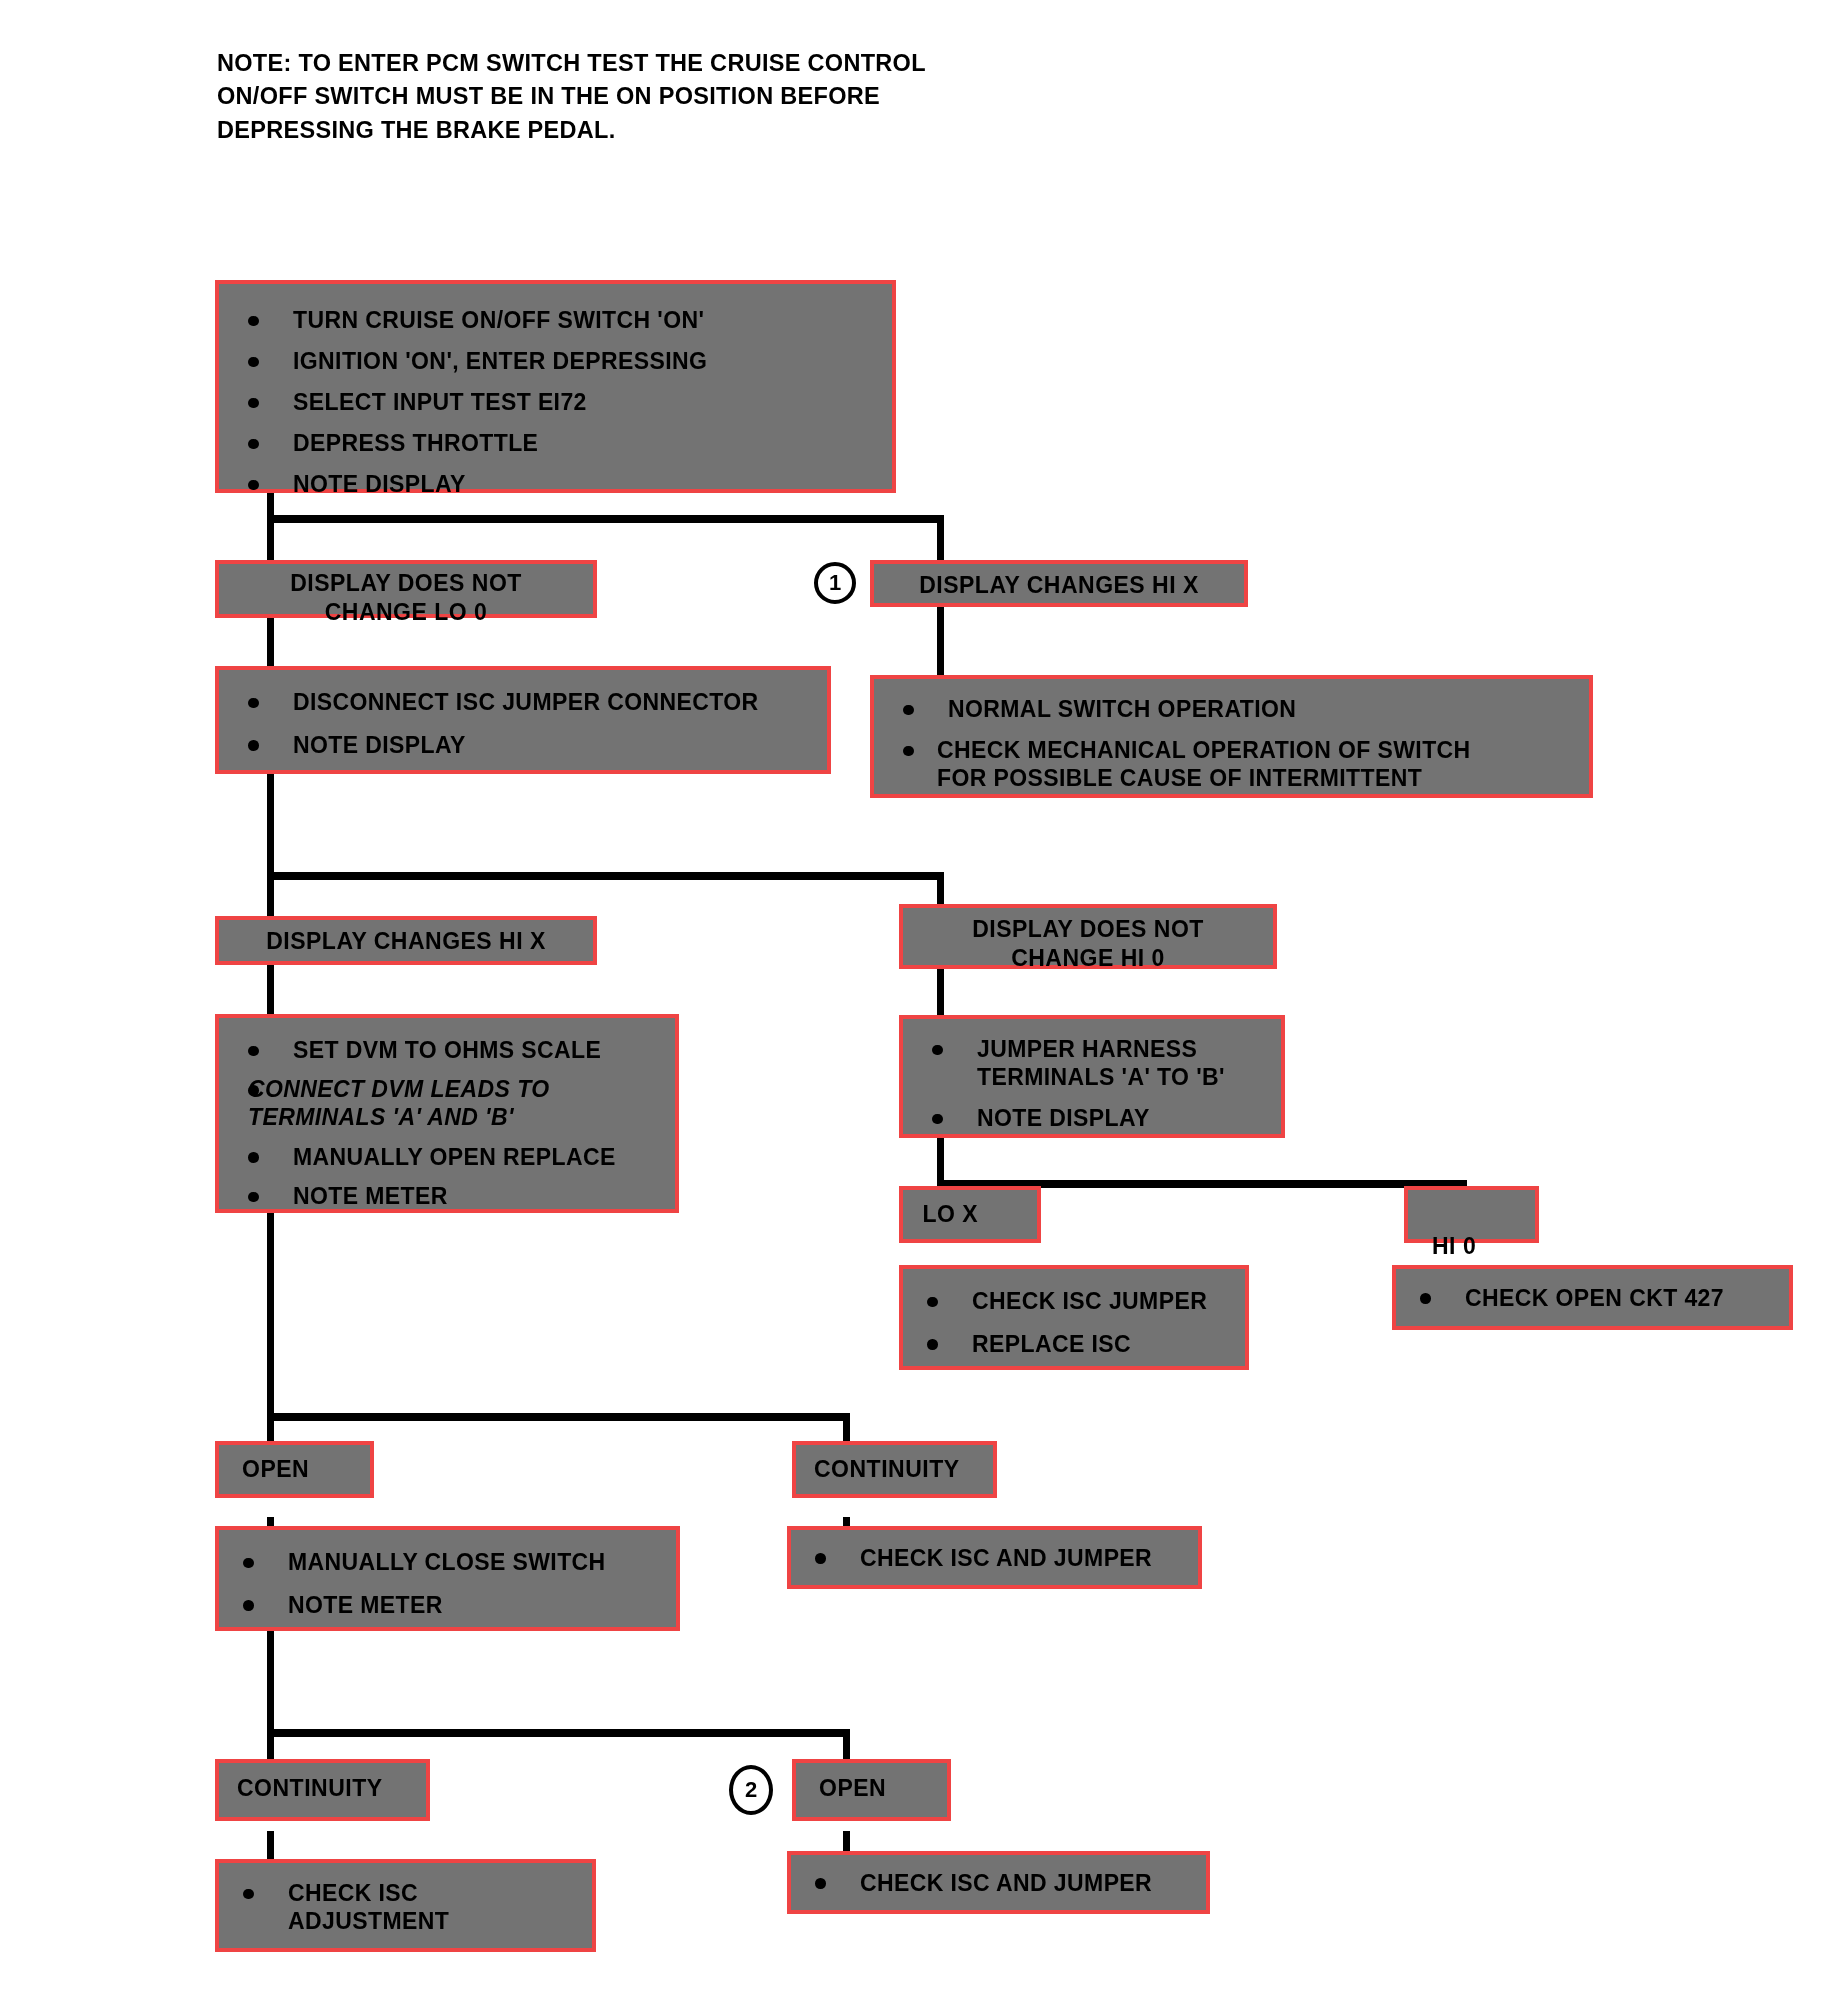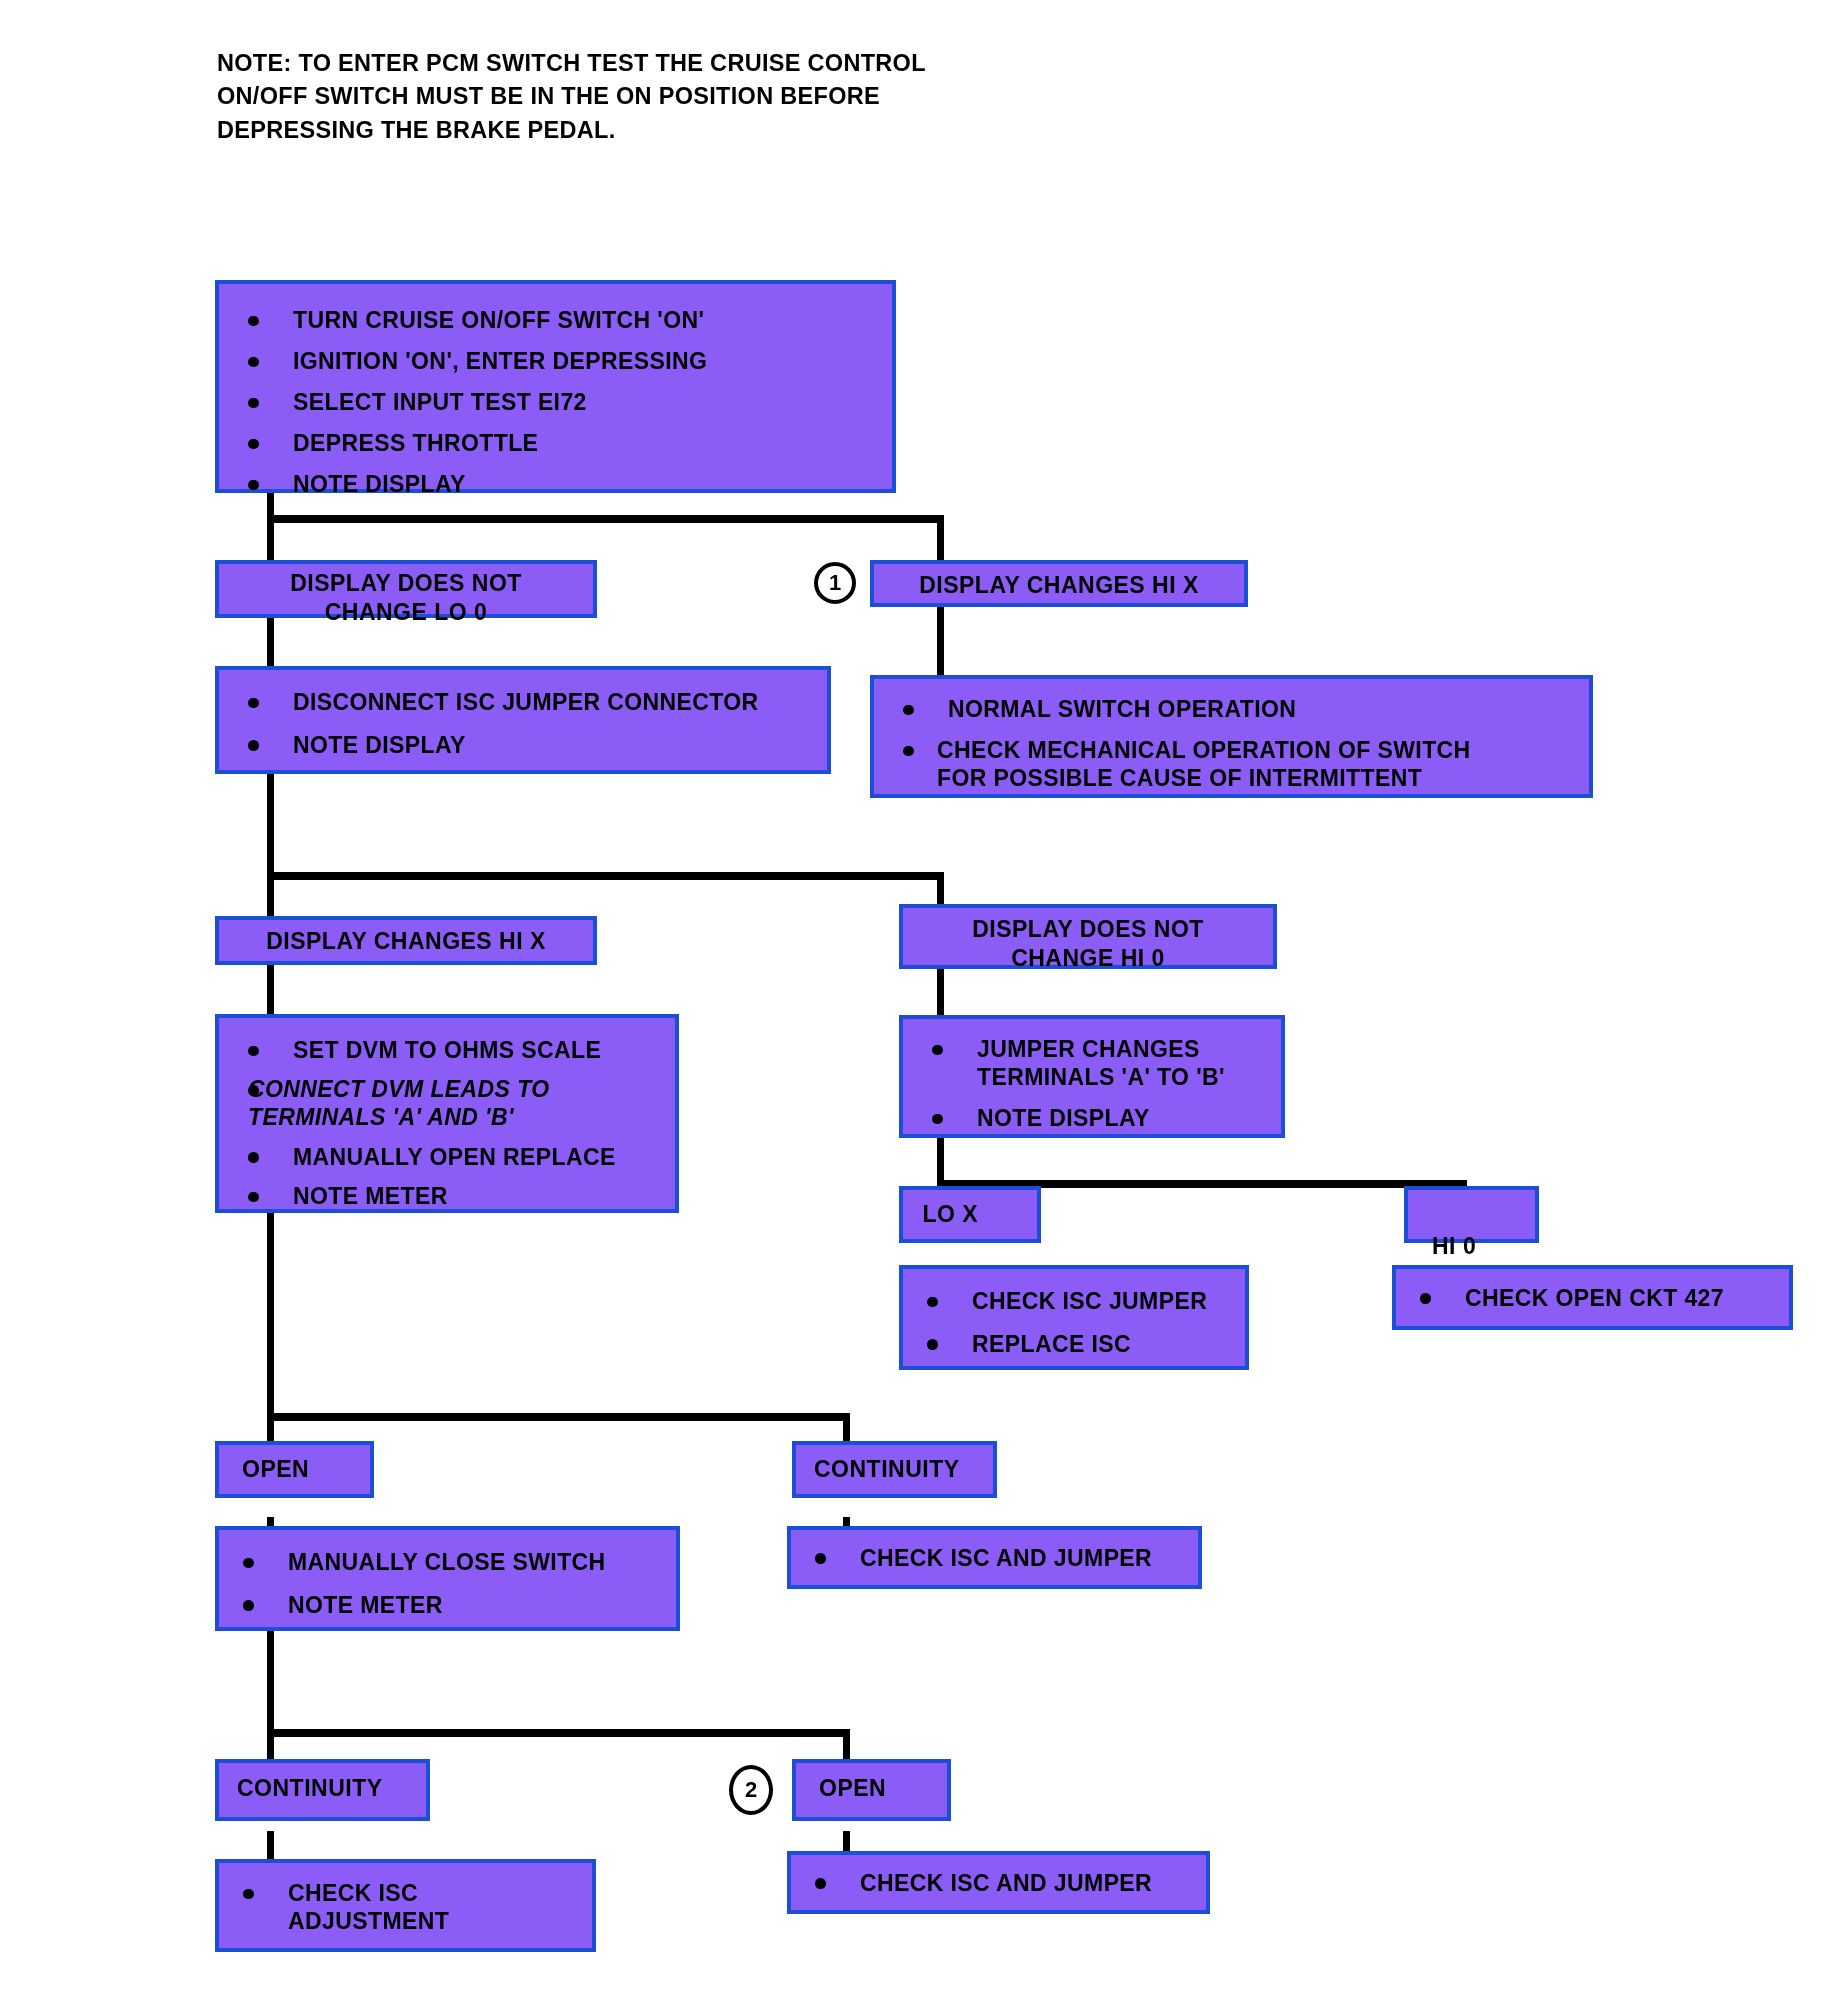--- a/index.html
+++ b/index.html
@@ -27,22 +27,22 @@
     font-weight: bold;
     line-height: 1.42;
     letter-spacing: 0.3px;
     white-space: pre-line;
   }
 
   
   .box {
     position: absolute;
     box-sizing: border-box;
-    border: 4px solid #1d4ed8;
-    background: #8b5cf6;
+    border: 4px solid #ef4444;
+    background: #737373;
     z-index: 5;
   }
   .box .inner {
     position: relative;
     width: 100%;
     height: 100%;
   }
 
   
   ul.bl {
@@ -231,21 +231,21 @@
 TERMINALS 'A' AND 'B'</span></li>
         <li style="margin-bottom:11.3px;"><span class="bullet"></span><span class="txt" style="margin-left:45px;">MANUALLY OPEN REPLACE</span></li>
         <li><span class="bullet"></span><span class="txt" style="margin-left:45px;">NOTE  METER</span></li>
       </ul>
     </div>
   </div>
 
   <div class="box" style="left:899px; top:1015px; width:386px; height:123px;">
     <div class="inner">
       <ul class="bl" style="position:absolute; left:29px; top:16px; right:11.3px;">
-        <li style="margin-bottom:13px;"><span class="bullet"></span><span class="txt" style="margin-left:45px;">JUMPER  CHANGES
+        <li style="margin-bottom:13px;"><span class="bullet"></span><span class="txt" style="margin-left:45px;">JUMPER  HARNESS
 TERMINALS 'A' TO 'B'</span></li>
         <li><span class="bullet"></span><span class="txt" style="margin-left:45px;">NOTE DISPLAY</span></li>
       </ul>
     </div>
   </div>
 
   <div class="box" style="left:899px; top:1186px; width:142px; height:57px;">
     <div class="inner">
       <div class="lbl left" style="top:9.7px; left:19.4px;">LO X</div>
     </div>

